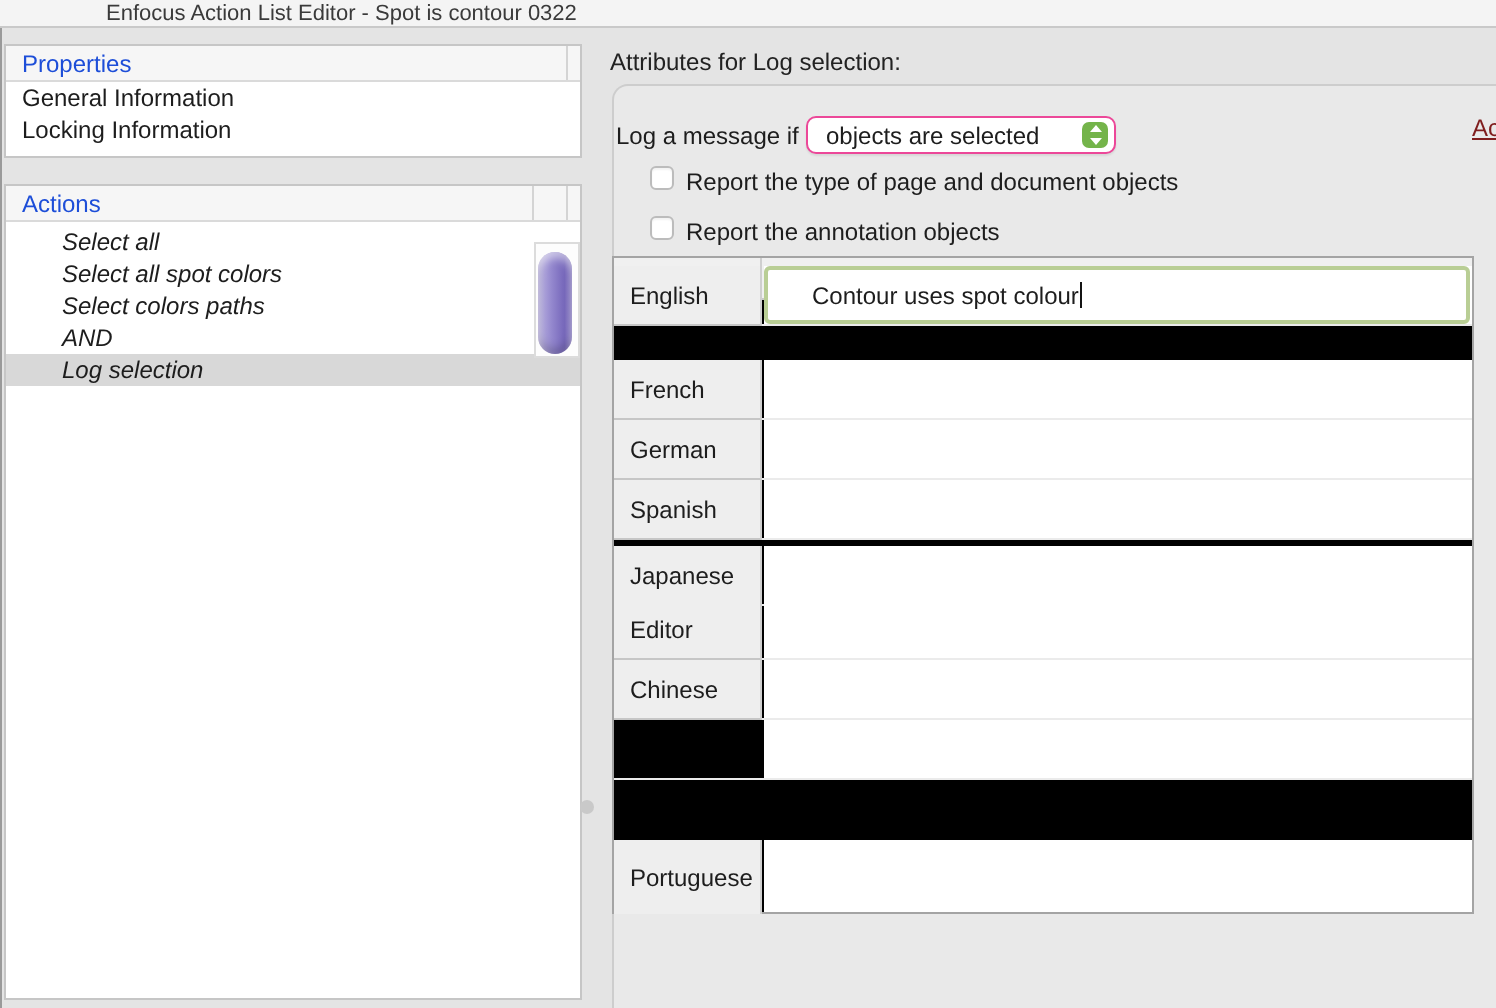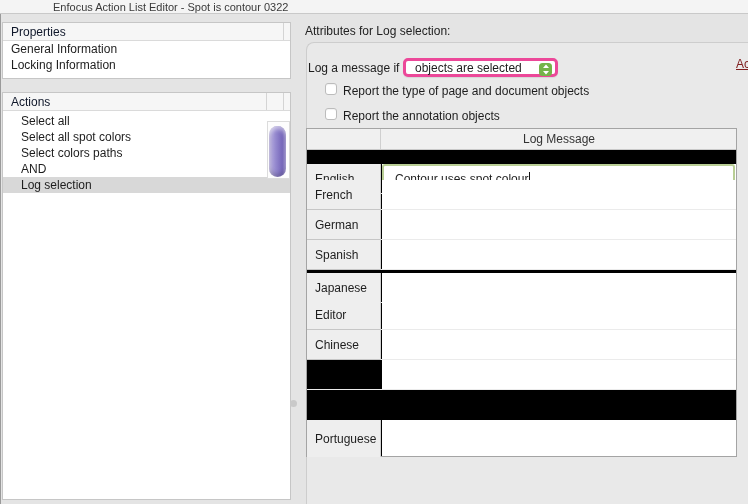--- a/index.html
+++ b/index.html
@@ -24,34 +24,34 @@
   }
   .win-left-edge { left:0; top:14px; width:1px; height:490px; background:#9a9a9a; }
 
   
   .panel {
     background:#ffffff; border:1px solid #c6c6c6;
   }
   .panel-header {
     position:relative; height:18px; background:#f6f6f6;
     border-bottom:1px solid #dadada;
-    font-size:12px; color:#0f172a;
+    font-size:12px; color:#1d4ed8;
     display:flex; align-items:center; padding-left:8px;
   }
   .header-col-divider {
     position:absolute; right:6px; top:0; width:1px; height:100%;
     background:#d4d4d4;
   }
   .plist-item {
     height:16px; display:flex; align-items:center;
     padding-left:8px; font-size:12px; white-space:nowrap;
   }
   .alist-item {
     height:16px; display:flex; align-items:center;
-    padding-left:18px; font-size:12px; white-space:nowrap;
+    padding-left:28px; font-size:12px; white-space:nowrap;font-style:italic;
   }
   .alist-item.selected { background:#d8d8d8; }
 
   
   .scroll-track {
     left:267px; top:121px; width:23px; height:58px;
     background:#fdfdfd; border:1px solid #dcdcdc;
   }
   .scroll-pill {
     left:269px; top:126px; width:17px; height:51px;
@@ -68,21 +68,21 @@
   .attr-title { left:305px; top:24px; font-size:12px; color:#222; white-space:nowrap; }
   .inner-panel {
     left:306px; top:42px; width:442px; height:462px;
     background:#e9e9e9;
     border-top:1px solid #cdcdcd; border-left:1px solid #cdcdcd;
     border-top-left-radius:8px;
   }
   .cond-label { left:308px; top:61px; font-size:12px; white-space:nowrap; }
   .popup {
     left:403px; top:58px; width:155px; height:19px;
-    background:#ffffff; border:3px solid #ec4899; border-radius:5px;
+    background:#ffffff; border:1px solid #ec4899; border-radius:5px;
     box-shadow:0 1px 1px rgba(0,0,0,0.08);
     display:flex; align-items:center; padding-left:9px;
     font-size:12px;
   }
   .popup-stepper {
     position:absolute; right:3px; top:2px; width:13px; height:13px;
     border-radius:3.5px; background:#74b44a;
     display:flex; align-items:center; justify-content:center;
   }
   .attr-link {
@@ -118,21 +118,21 @@
   .lang-cell {
     position:absolute; left:0; top:0; bottom:-1px; width:74px;
     background:#eeeeee; border-right:1px solid #cfcfcf; border-bottom:1px solid #c6c6c6;
     display:flex; align-items:center; padding-left:8px;
     font-size:12px; color:#1d1d1d; white-space:nowrap;
   }
   .msg-cell { position:absolute; left:75px; top:0; right:0; bottom:0; background:#ffffff; }
   .focus-input {
     position:absolute; left:0; top:0; right:1px; bottom:0;
     background:#ffffff; border:2px solid #b9ce95; border-radius:3px;
-    display:flex; align-items:center; padding-left:11px;
+    display:flex; align-items:center; padding-left:22px;
     font-size:12px; white-space:nowrap;
   }
   .caret { display:inline-block; width:1px; height:13px; background:#141414; margin-left:1px; }
 </style>
 </head>
 <body>
 
 <div class="abs titlebar">
   <div class="title-text">Enfocus Action List Editor - Spot is contour 0322</div>
 </div>
@@ -189,21 +189,21 @@
 
 <div class="abs checkbox" style="left:325px; top:108px;"></div>
 <div class="abs cb-label" style="left:343px; top:109px;">Report the annotation objects</div>
 
 <div class="abs log-table">
   <div class="lt-header">
     <div class="lt-header-langspacer"></div>
     <div class="lt-header-label">Log Message</div>
   </div>
 
-  <div class="trow" style="top:35px; height:30px;">
+  <div class="trow" style="top:4px; height:30px;">
     <div class="lang-cell">English</div>
     <div class="msg-cell">
       <div class="focus-input">
         <span>Contour uses spot colour</span>
         <span class="caret"></span>
       </div>
     </div>
   </div>
 
   <div class="trow" style="top:51px; height:30px;">

